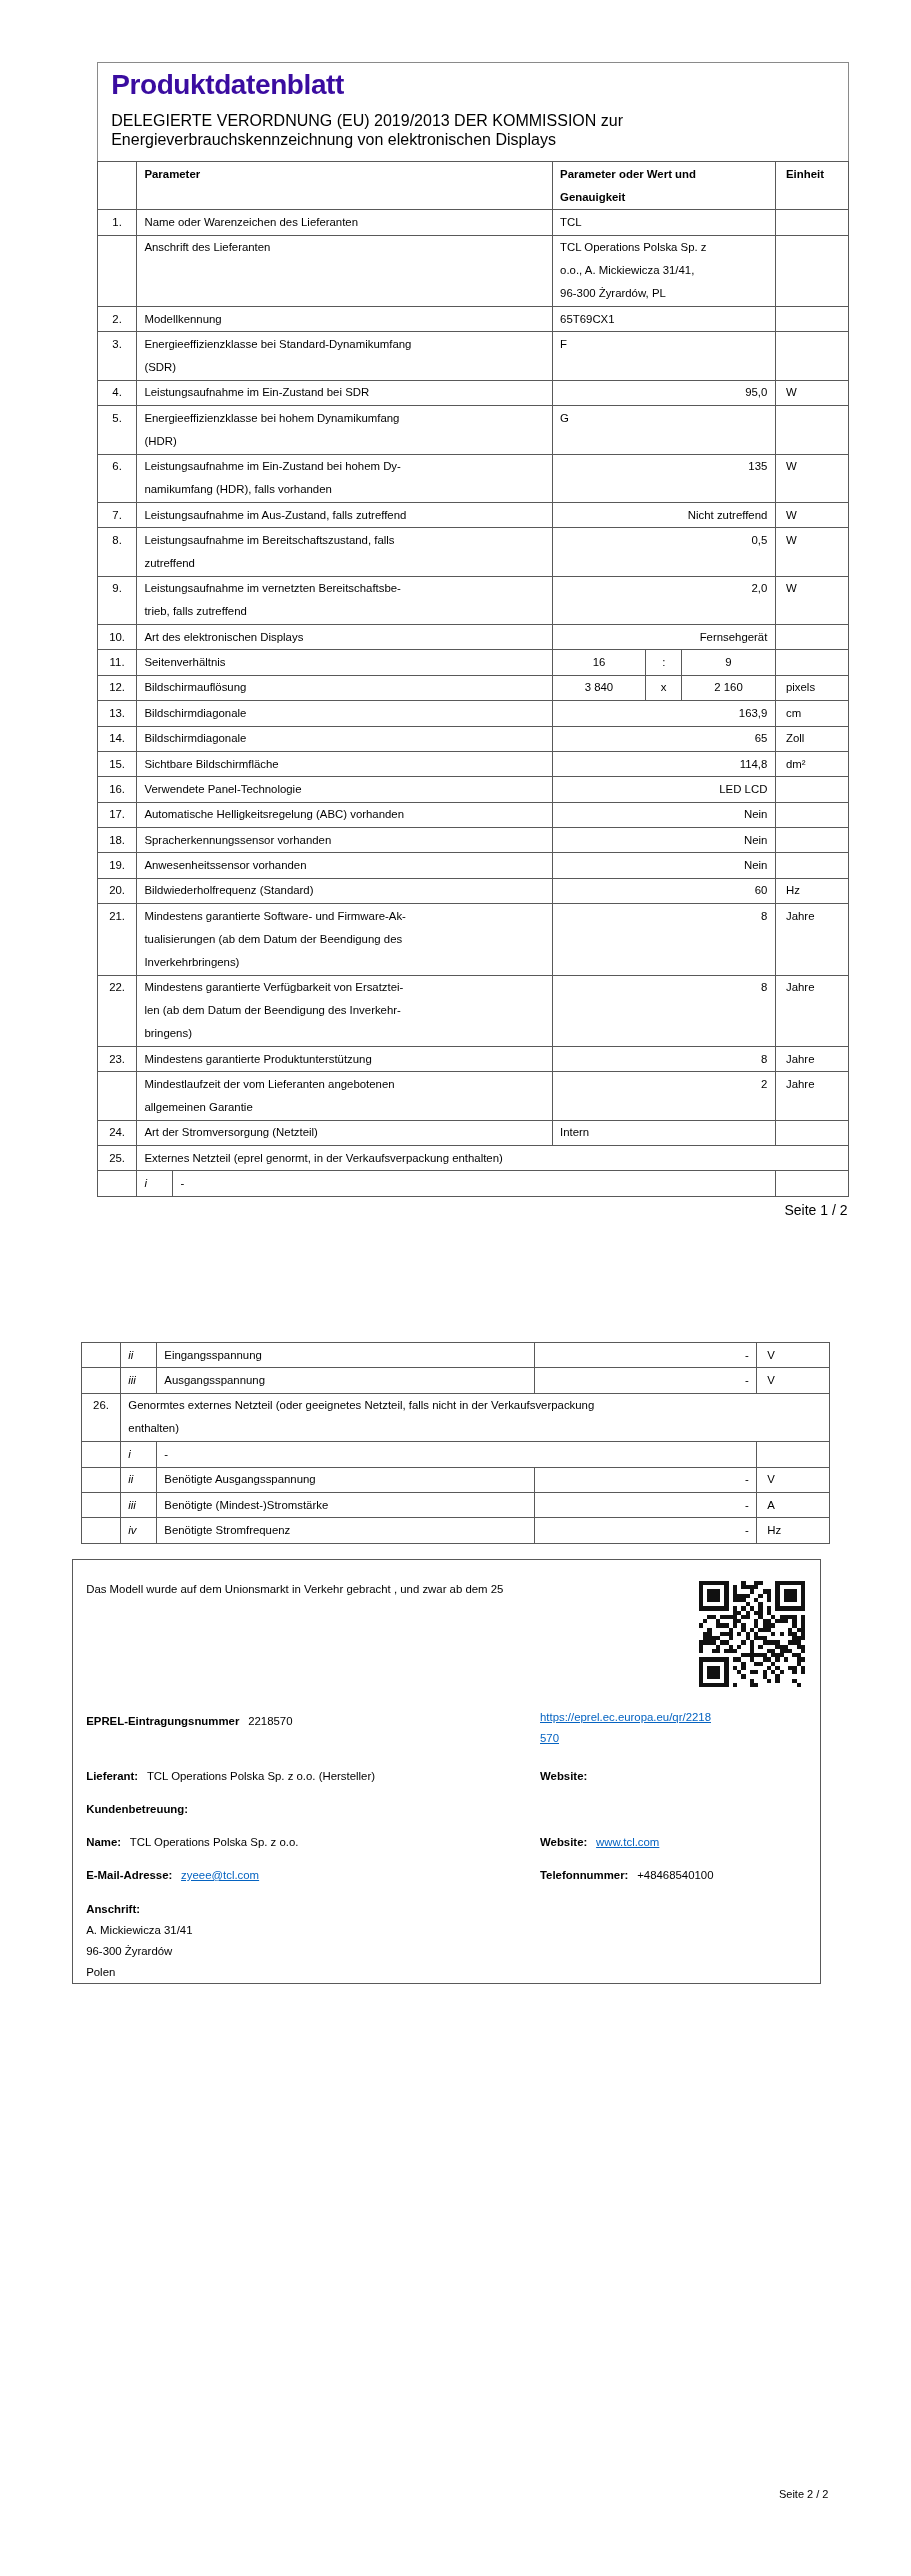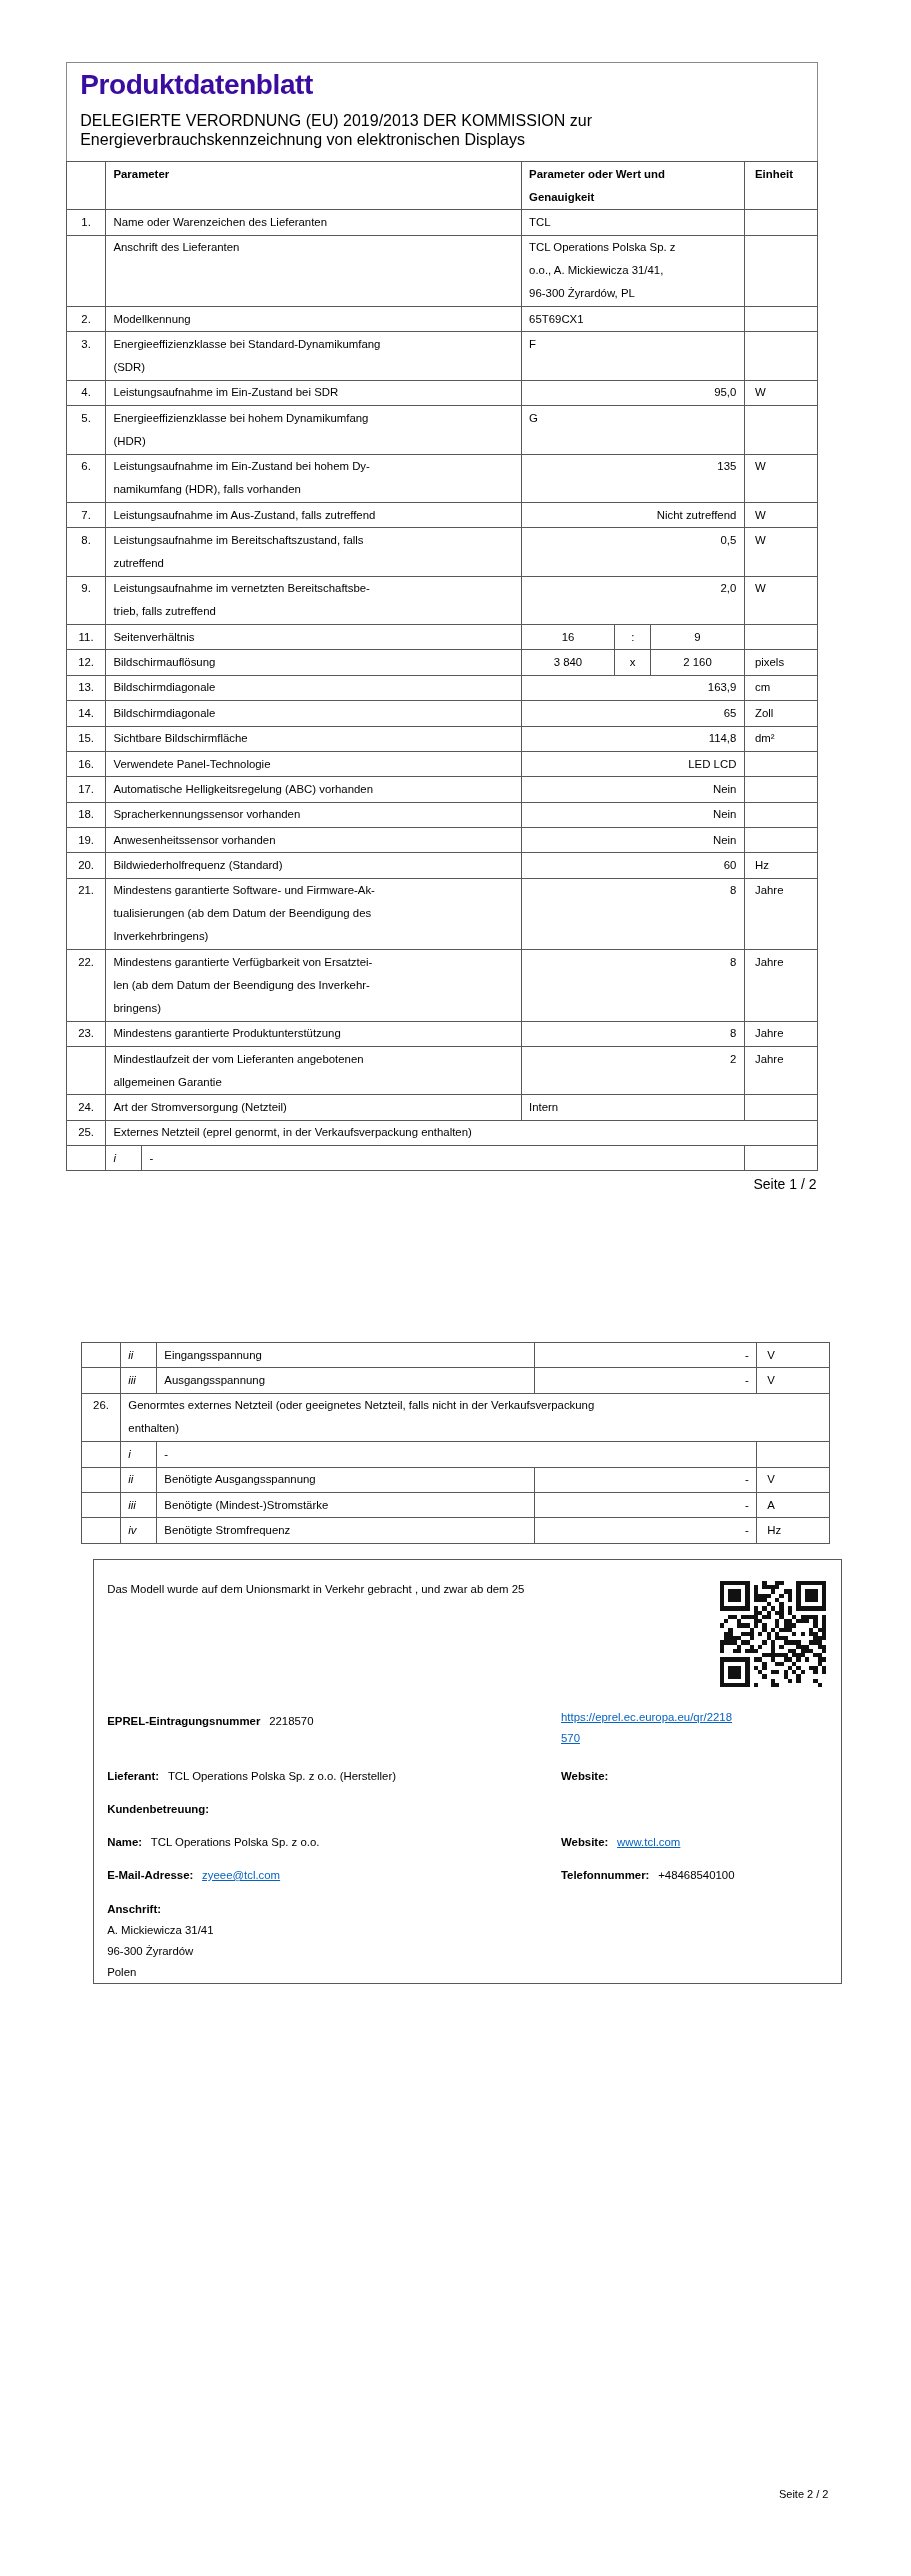--- a/index.html
+++ b/index.html
@@ -4,21 +4,21 @@
 <style>
   * { box-sizing: border-box; }
   html,body { margin:0; padding:0; }
   body {
     width:911px; height:2576px; position:relative; background:#ffffff;
     font-family:"Liberation Sans", sans-serif; color:#000;
   }
   .abs { position:absolute; }
 
   
-  #page1 { top:62px; left:66px; width:752px; }
+  #page1 { top:62px; left:97px; width:752px; }
   .titlebox { border:0.7px solid #8a8a8a; border-bottom:none; padding:5.9px 13.2px 11.7px 13.2px; background:#fff; }
   .doc-title { font-size:28px; font-weight:bold; margin:0; letter-spacing:-0.4px; }
   .doc-subtitle { font-size:16px; line-height:19px; margin-top:10.3px; white-space:pre-line; }
 
   table.sheet { border-collapse:collapse; width:100%; table-layout:fixed;border-radius:22px; }
   table.sheet td, table.sheet th {
     border:0.7px solid #595959; font-size:11.4px; line-height:23px;
     padding:0.7px 7.3px; vertical-align:top; overflow:hidden;
   }
   table.sheet th { text-align:left; font-weight:bold; white-space:pre-line; }
@@ -28,21 +28,21 @@
   .val-r { text-align:right; }
   .val-c { text-align:center; padding:0.7px 1.5px !important; }
   .unit { padding-left:10.3px !important; }
   .pre  { white-space:pre-line; }
   .pagefoot { text-align:right; font-size:14px; margin-top:5.1px; padding-right:1.5px; }
 
   
   #table2 { top:1342px; left:81px; width:749px; }
 
   #infobox {
-    top:1559px; left:93px; width:749px; height:425px;
+    top:1559px; left:72px; width:749px; height:425px;
     border:0.7px solid #595959; font-size:11.4px; background:#fff;
   }
   .ib { position:absolute; line-height:21px; }
   .lbl { font-weight:bold; }
   .lbl + span { margin-left:8.8px; }
   a.link { color:#0563C1; text-decoration:underline; }
   #eprel-link { left:467px; top:147px; width:174px; word-break:break-all; }
   #qr { top:20.6px; left:626px; width:106px; height:106px; }
   #market-line { top:19px; left:13.2px; width:609px; white-space:nowrap; overflow:hidden; }
 
@@ -134,20 +134,26 @@
 zutreffend</td>
           <td class="pre val-r" colspan="3">0,5</td>
           <td class="unit">W</td>
         </tr>
         <tr>
           <td class="num">9.</td>
           <td class="pre" colspan="2">Leistungsaufnahme im vernetzten Bereitschaftsbe-
 trieb, falls zutreffend</td>
           <td class="pre val-r" colspan="3">2,0</td>
           <td class="unit">W</td>
+        </tr>
+        <tr>
+          <td class="num">10.</td>
+          <td class="pre" colspan="2">Art des elektronischen Displays</td>
+          <td class="pre val-r" colspan="3">Fernsehgerät</td>
+          <td class="unit"></td>
         </tr>
         <tr>
           <td class="num">11.</td>
           <td colspan="2">Seitenverhältnis</td>
           <td class="val-c">16</td>
           <td class="val-c">:</td>
           <td class="val-c">9</td>
           <td class="unit"></td>
         </tr>
         <tr>

